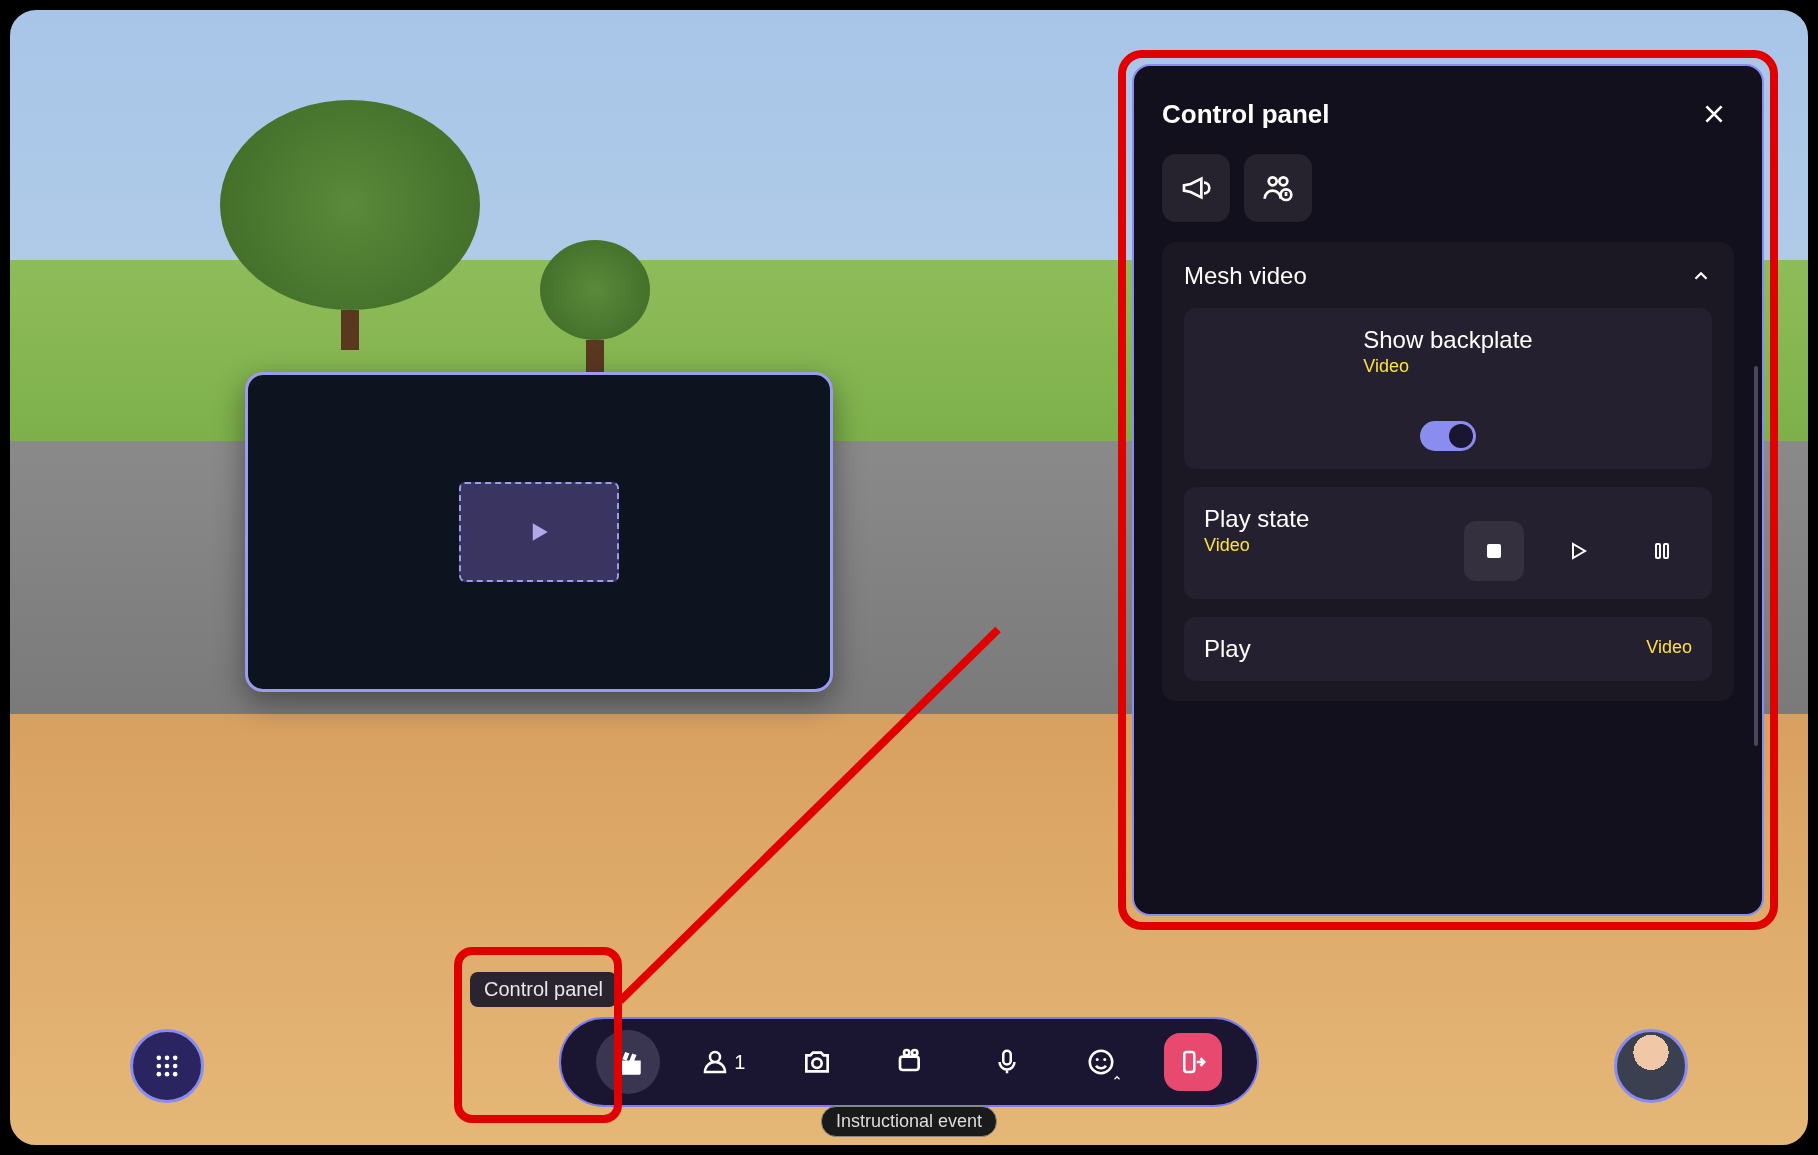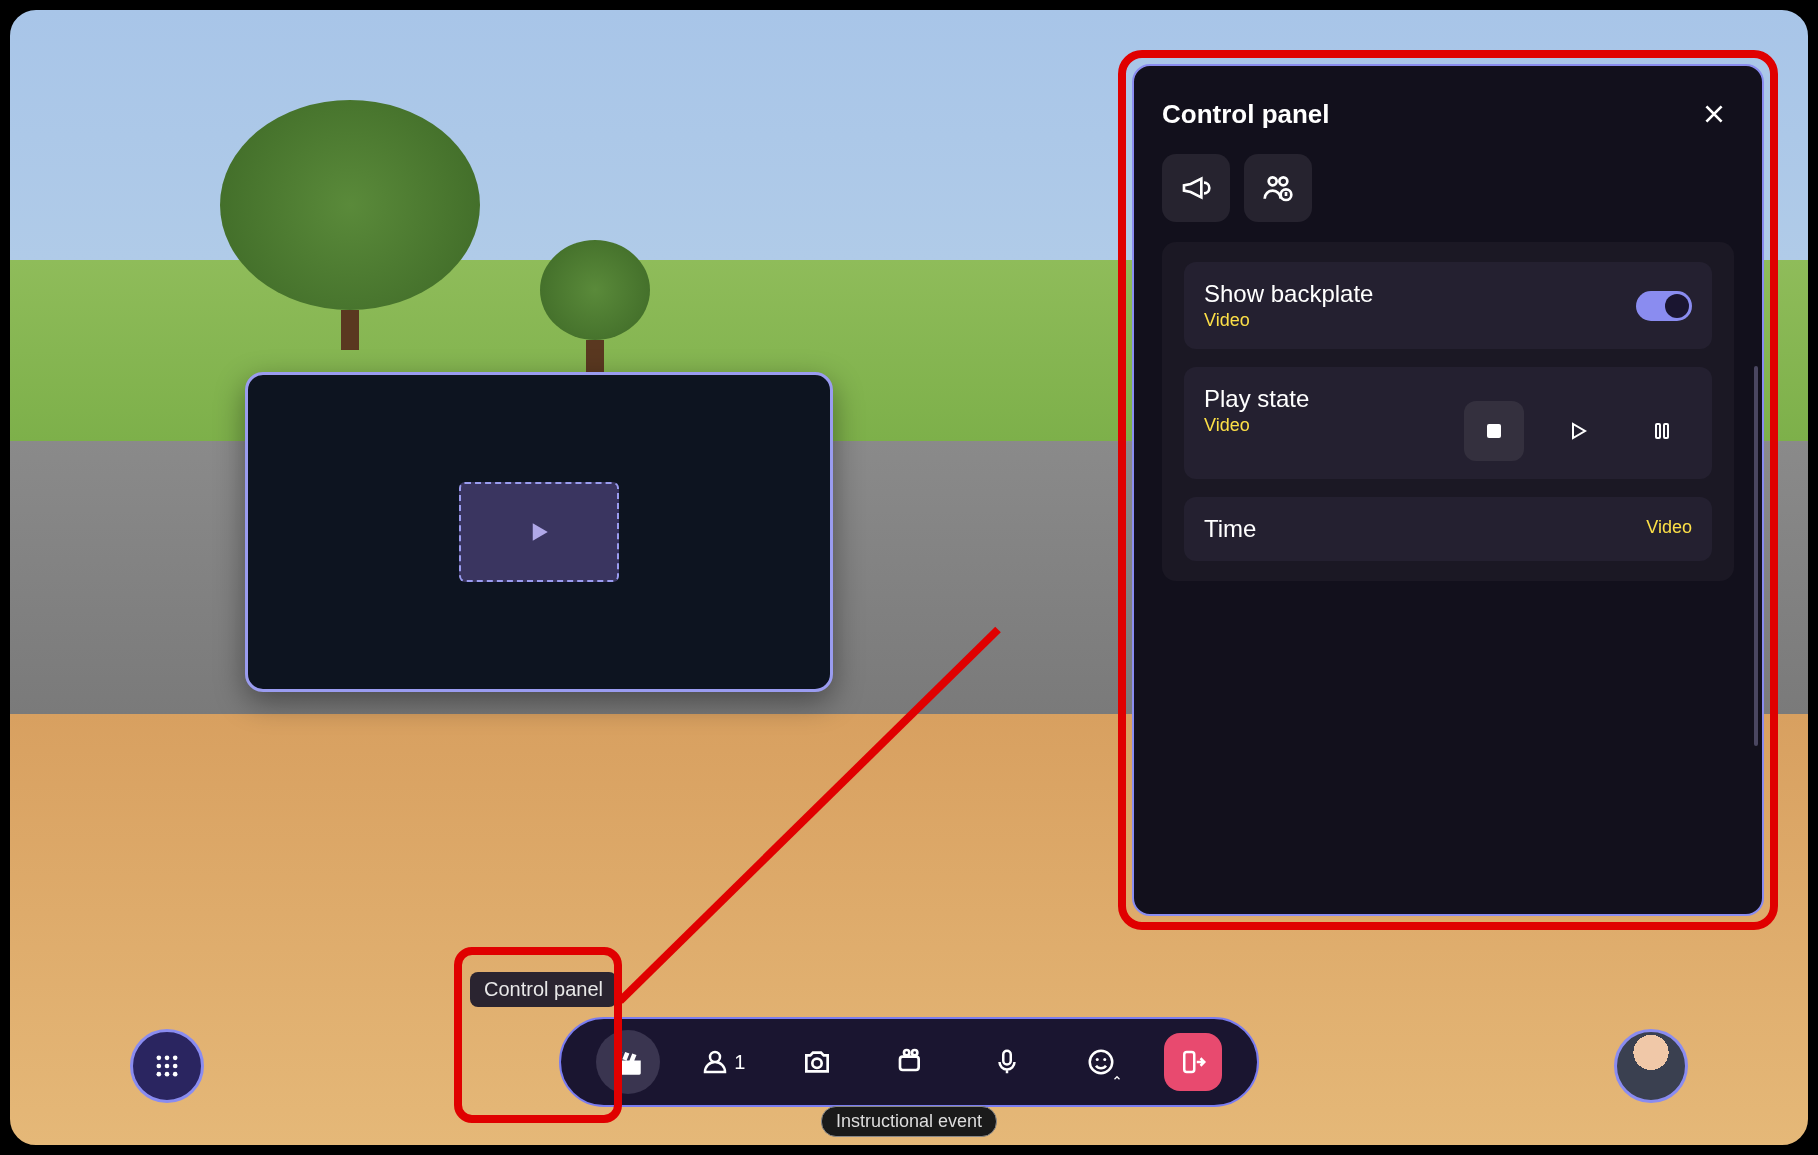--- a/index.html
+++ b/index.html
@@ -171,21 +171,21 @@
     display:flex; flex-direction:column; gap:18px;
   }
   .section-head { display:flex; justify-content:space-between; align-items:center; font-size:24px; cursor:pointer; }
   .row {
     background:#242030;
     border-radius:12px;
     padding:18px 20px;
     display:flex; justify-content:space-between; align-items:flex-start;
     flex-direction:row;
   }
-  .row.toggle-row { flex-direction:row; align-items:center; }
+  .row.toggle-row { flex-direction:column; align-items:center;gap:44px; }
   .row-title { font-size:24px; }
   .row-sub { font-size:18px; color:#fde047; margin-top:2px; }
   .toggle {
     width:56px; height:30px; background:#8a8cf0; border-radius:999px; position:relative; cursor:pointer;
   }
   .toggle::after {
     content:""; position:absolute; right:3px; top:3px; width:24px; height:24px; background:#1a1530; border-radius:50%;
   }
   .play-controls { display:flex; gap:24px; margin-top:16px; }
   .pc-btn {
@@ -318,20 +318,26 @@
               <circle cx="8" cy="7" r="3" fill="none" stroke="#fff" stroke-width="2"></circle>
               <circle cx="16" cy="7" r="3" fill="none" stroke="#fff" stroke-width="2"></circle>
               <path d="M2 20a6 6 0 0 1 12 0" fill="none" stroke="#fff" stroke-width="2"></path>
               <circle cx="18" cy="17" r="4" fill="none" stroke="#fff" stroke-width="2"></circle>
               <path d="M18 15v3" stroke="#fff" stroke-width="2"></path>
             </svg>
         </div>
       </div>
 
       <div class="section">
+        <div class="section-head">
+          <span>Mesh video</span>
+          <svg width="22" height="22" viewBox="0 0 24 24">
+              <path d="M6 15l6-6 6 6" stroke="#fff" stroke-width="2.5" fill="none"></path>
+            </svg>
+        </div>
 
         <div class="row toggle-row">
           <div>
             <div class="row-title">Show backplate</div>
             <div class="row-sub">Video</div>
           </div>
           <div class="toggle"></div>
         </div>
 
         <div class="row">
@@ -353,19 +359,19 @@
             <div class="pc-btn">
               <svg width="24" height="24" viewBox="0 0 24 24">
                   <rect x="6" y="5" width="4" height="14" rx="1" fill="none" stroke="#fff" stroke-width="2"></rect>
                   <rect x="14" y="5" width="4" height="14" rx="1" fill="none" stroke="#fff" stroke-width="2"></rect>
                 </svg>
             </div>
           </div>
         </div>
 
         <div class="row">
-          <div class="row-title">Time</div>
+          <div class="row-title">Play</div>
           <div class="row-sub">Video</div>
         </div>
       </div>
     </div>
   </div>
 </div>
 
 </body></html>

